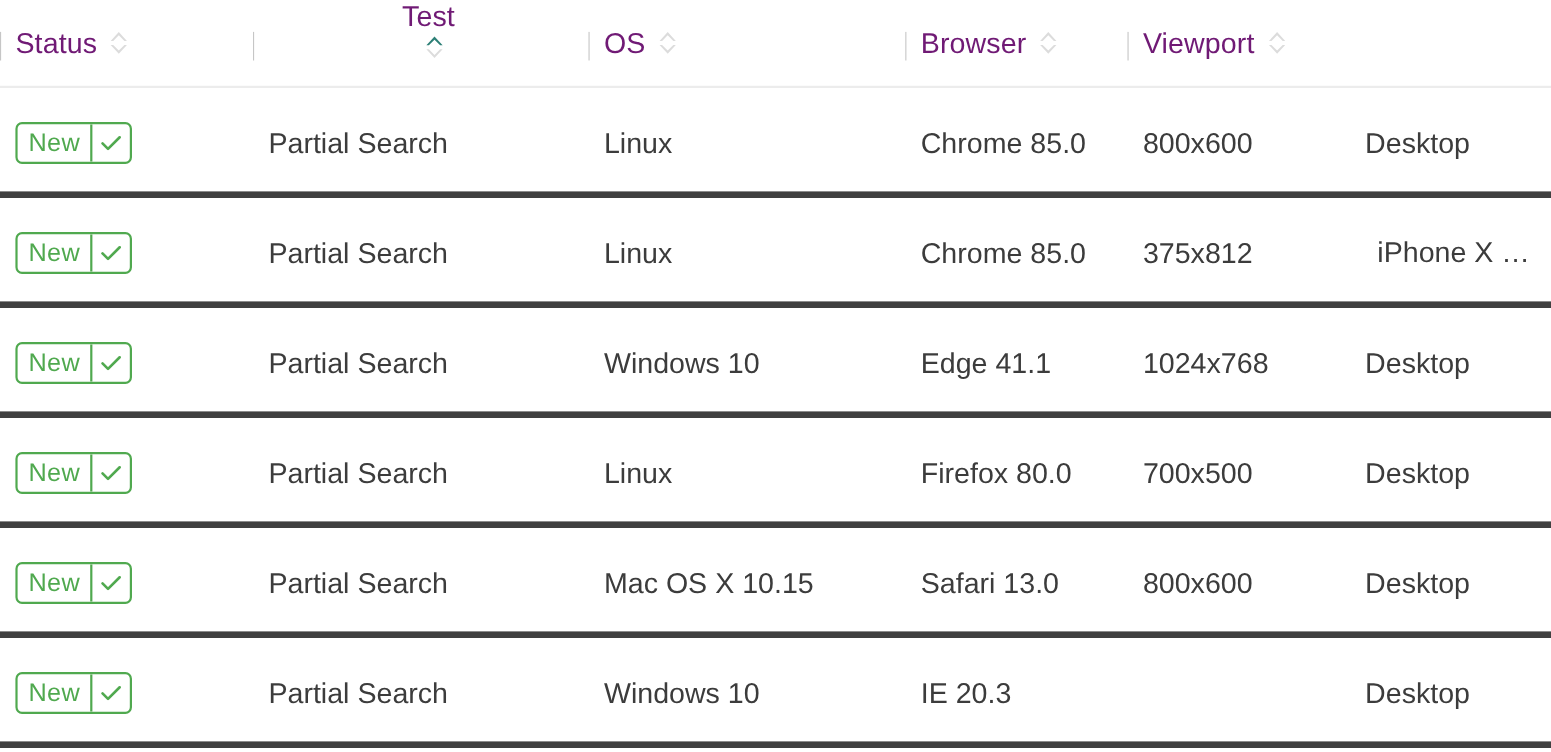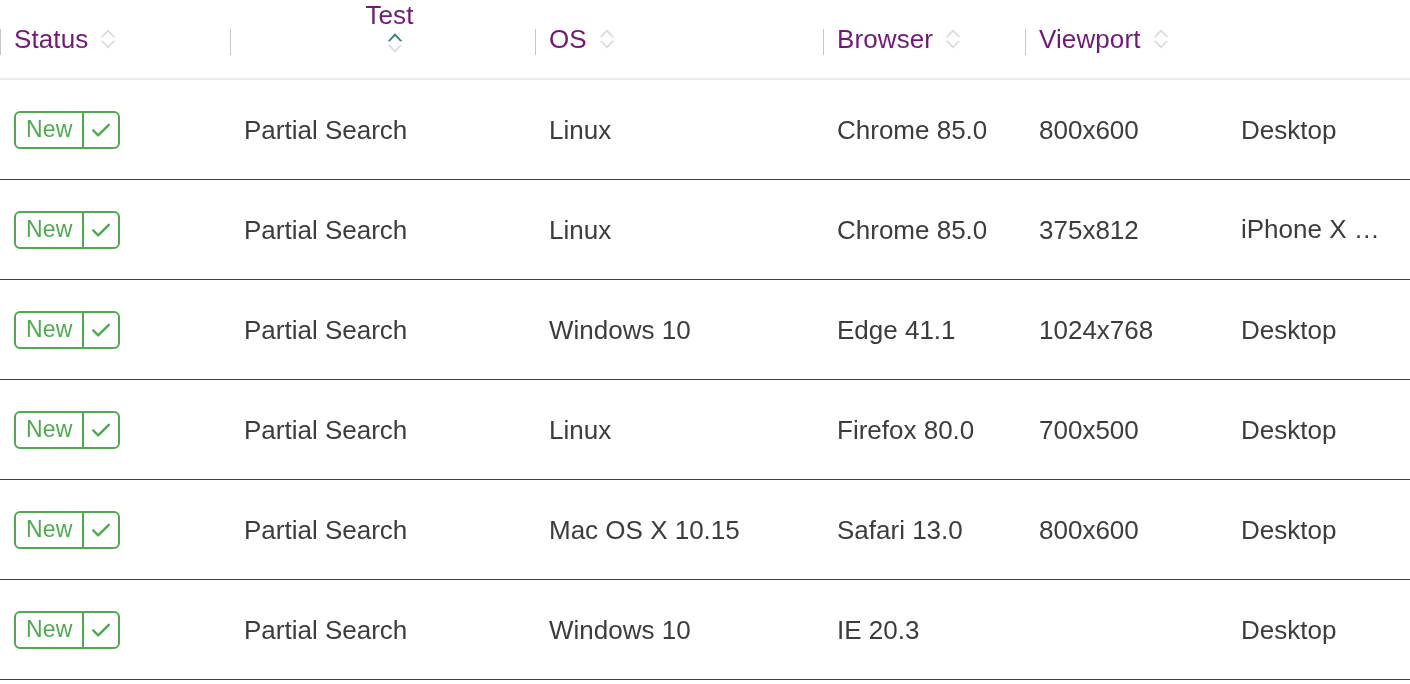--- a/index.html
+++ b/index.html
@@ -66,41 +66,42 @@
   }
   .sort-icon svg { display: block; }
 
   
   .tbody {
     position: relative;
   }
   .row {
     position: relative;
     height: 100px;
-    border-bottom: 1px solid #404040;
+    border-bottom: 6px solid #404040;
     background: #ffffff;
   }
   .cell {
     position: absolute;
     top: 0;
     height: 99px;
     display: flex;
     align-items: center;
     padding-left: 14px;
     padding-right: 8px;
     font-size: 26px;
     line-height: 30px;
     color: #3c3c3c;
     white-space: nowrap;
     overflow: hidden;
   }
   .cell.truncate {
     text-overflow: ellipsis;
     display: block;
     line-height: 99px;
+    text-align: center;
   }
 
   
   .status-badge {
     display: inline-flex;
     align-items: stretch;
     height: 38px;
     border: 2px solid #50a94f;
     border-radius: 6px;
     overflow: hidden;

